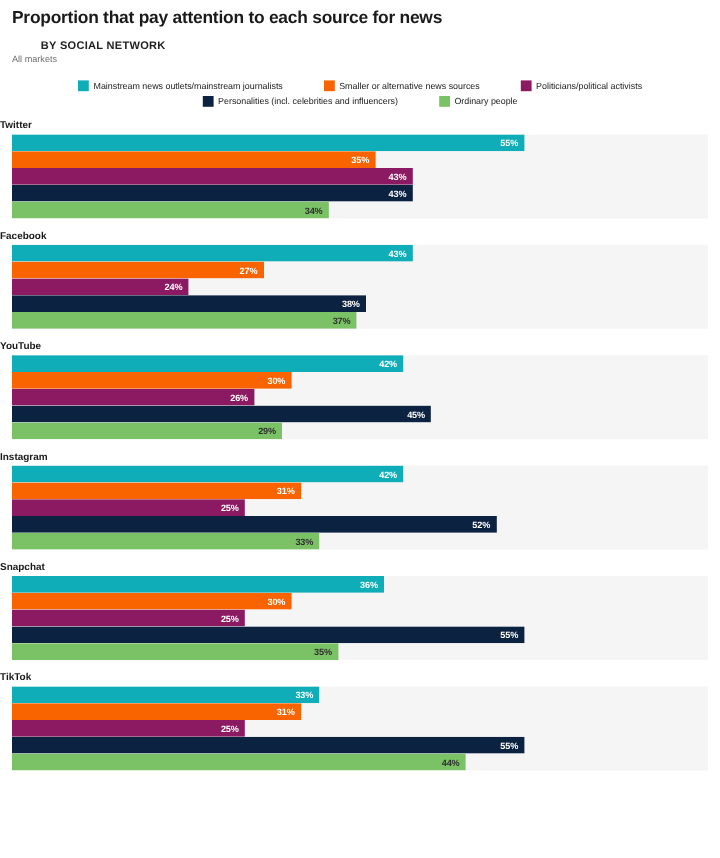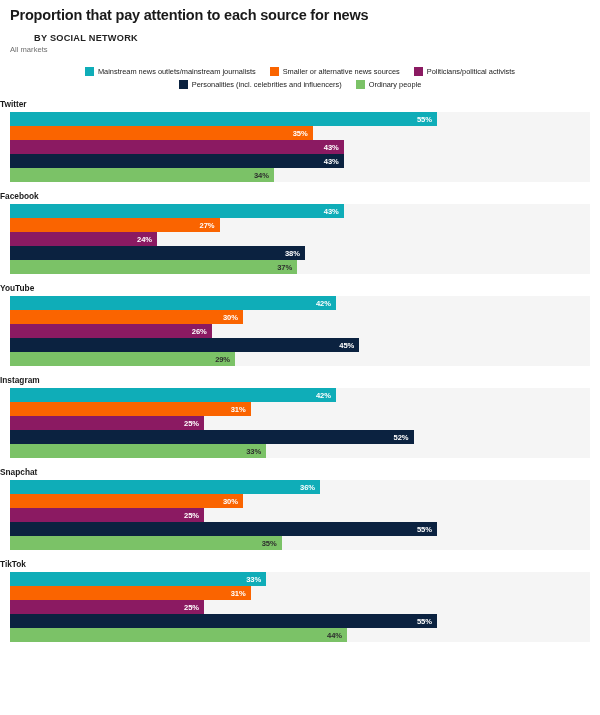--- a/index.html
+++ b/index.html
@@ -46,20 +46,21 @@
   .legend {
     margin-top: 11px;
     padding: 0 6px;
   }
   .legend-row {
     display: flex;
     justify-content: center;
     align-items: center;
     flex-wrap: nowrap;
     line-height: 11px;
+    gap: 20px;
   }
   .legend-row + .legend-row { margin-top: 2px; }
   .legend-item {
     display: flex;
     align-items: center;
     margin: 0 7px;
     white-space: nowrap;
   }
   .legend-swatch {
     width: 9px; height: 9px;
@@ -317,21 +318,21 @@
             <div class="bar" style="background: rgb(139, 26, 98); width: 194px;">
               <span class="bar-value">25%</span>
             </div>
           </div>
           <div class="bar-row">
             <div class="bar" style="background: rgb(11, 34, 64); width: 426.8px;">
               <span class="bar-value">55%</span>
             </div>
           </div>
           <div class="bar-row">
-            <div class="bar" style="background: rgb(123, 194, 103); width: 337px;">
+            <div class="bar" style="background: rgb(123, 194, 103); width: 378px;">
               <span class="bar-value dark">44%</span>
             </div>
           </div>
         </div>
       </div>
     </div>
 
 </div>
 
 </body></html>

